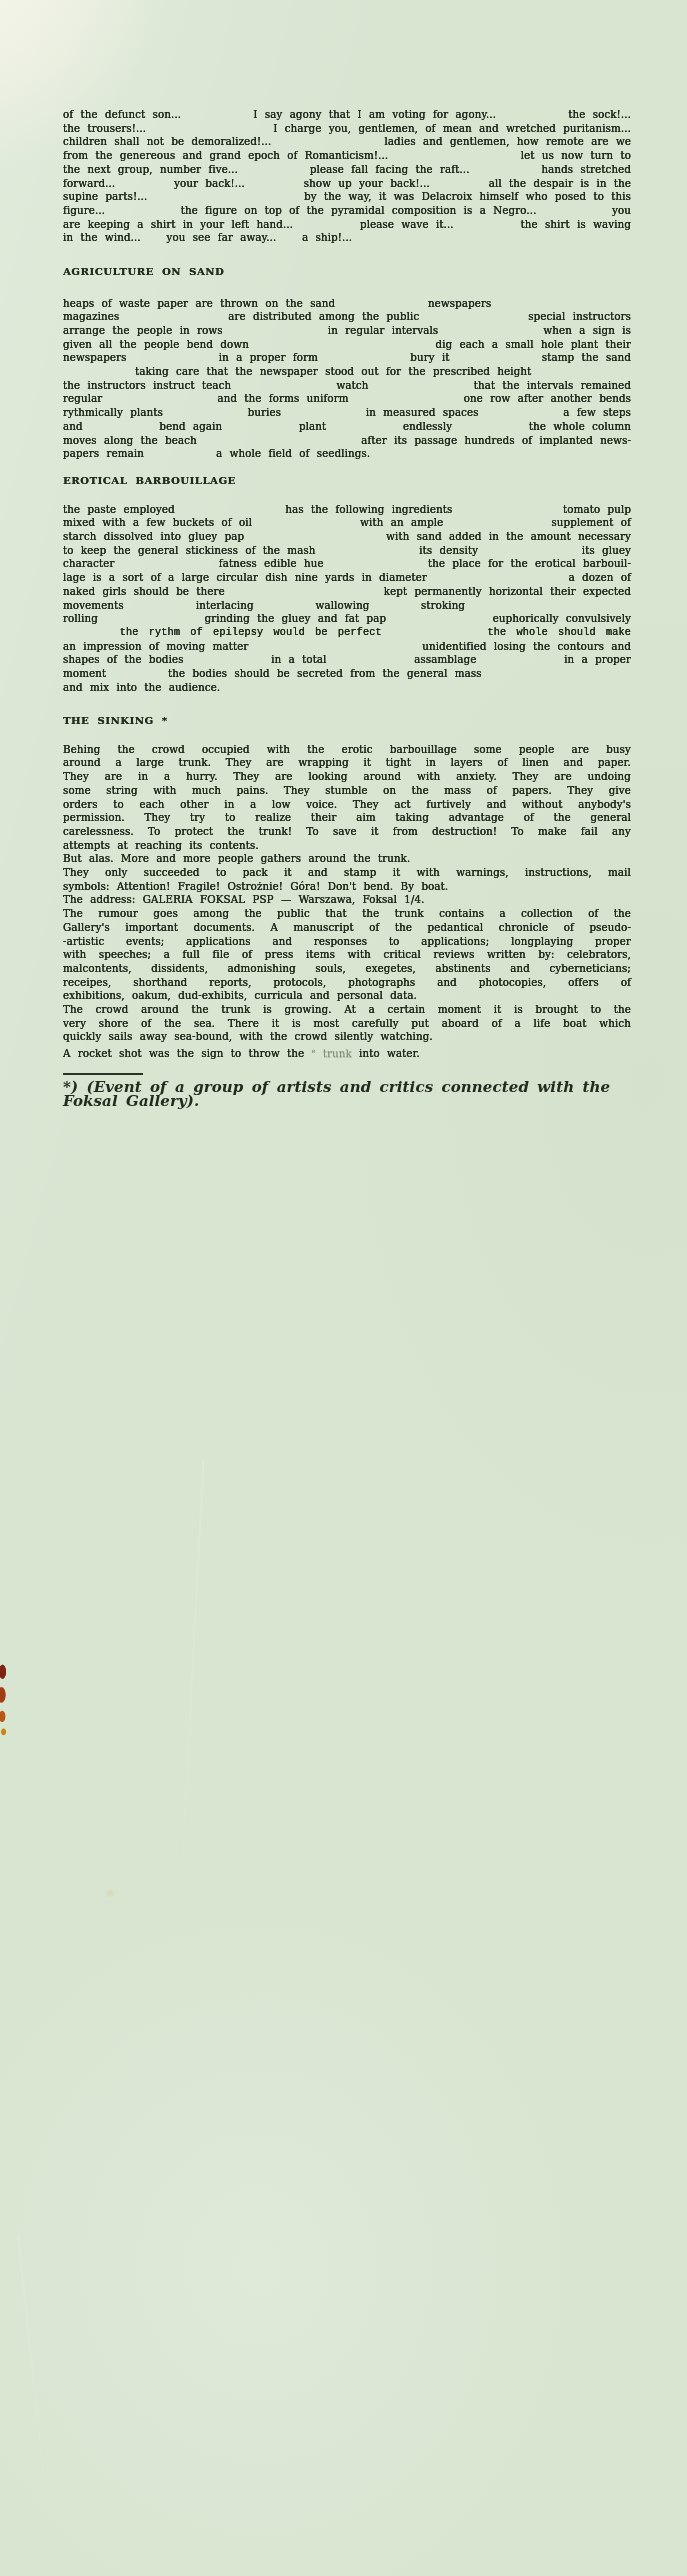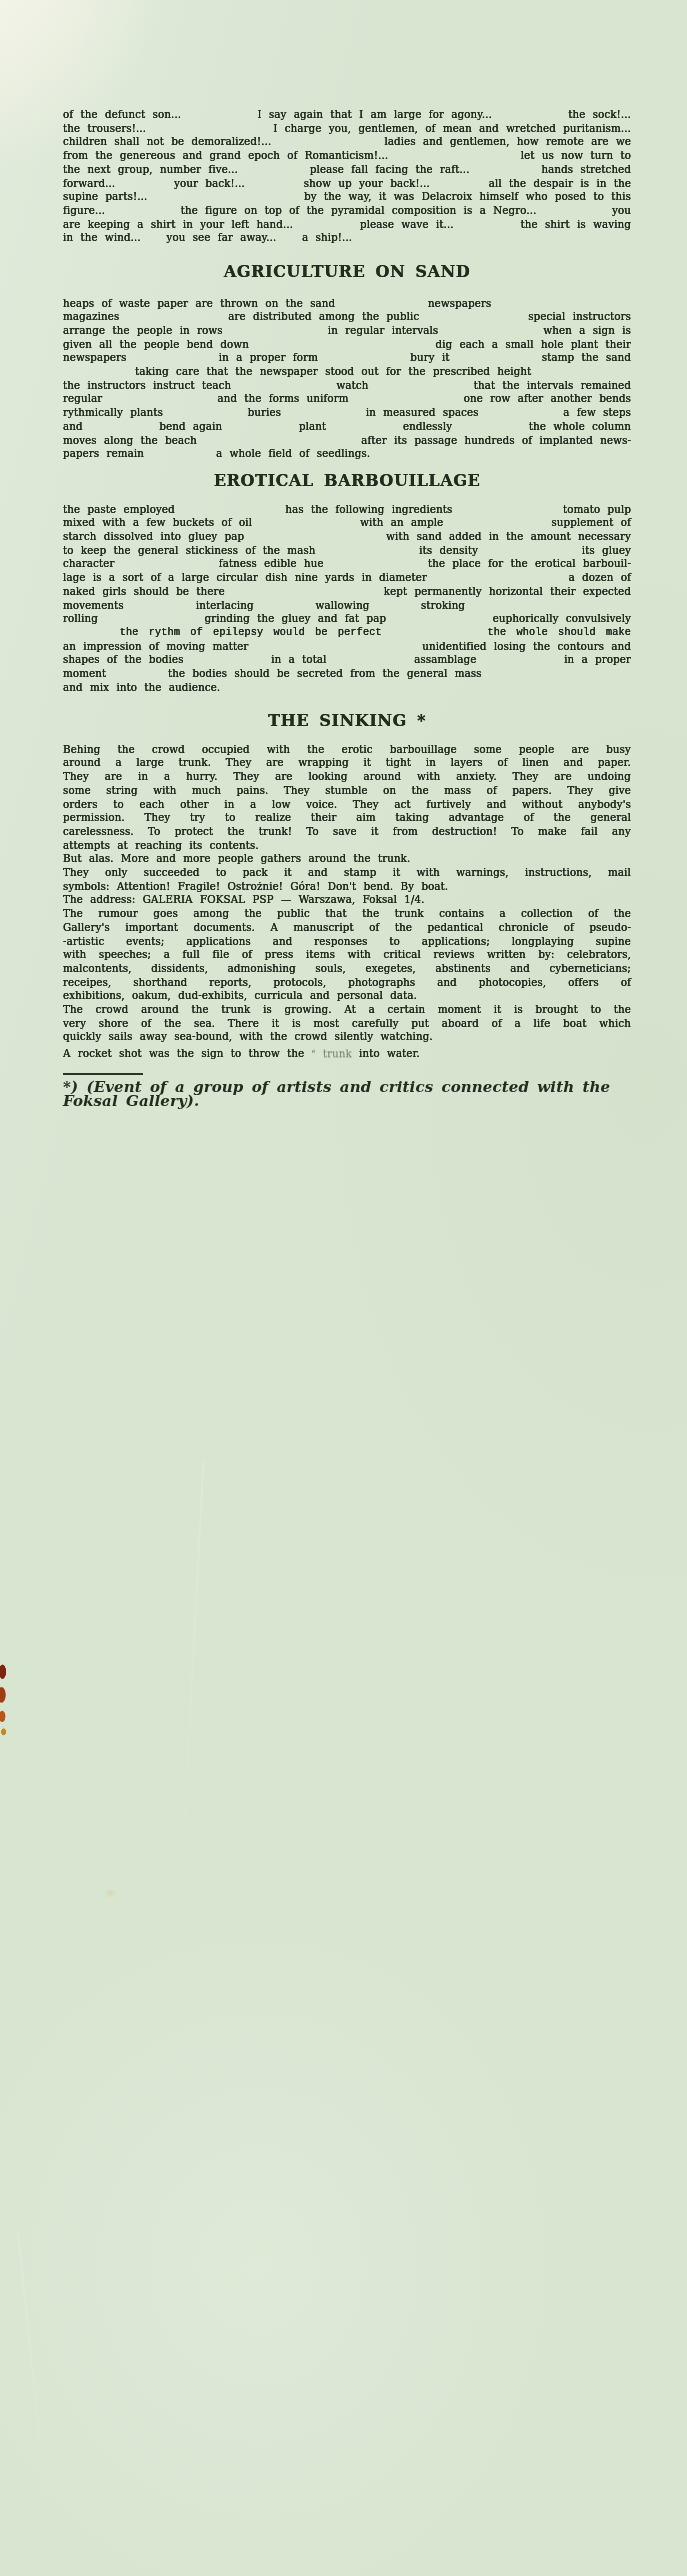--- a/index.html
+++ b/index.html
@@ -29,22 +29,21 @@
     word-spacing:0.38em;
     letter-spacing:0.1px;
     text-shadow:0.1px 0 currentColor, -0.1px 0 rgba(34,43,30,0.55);
   }
   .line.j{justify-content:space-between;}
   .line.plain{display:block;}
   .seg{white-space:pre;}
   .w{white-space:pre;}
   h2.heading{
     margin:0;
-    text-align:center;
-    font-size:16px;
+    font-size:10px;
     line-height:13.7px;
     font-weight:bold;
     letter-spacing:0.6px;
     word-spacing:4px;
     text-shadow:0.2px 0 currentColor;
   }
   #intro{margin-top:108px;}
   #heading-agriculture{margin-top:19.5px;}
   #body-agriculture{margin-top:18.3px;}
   #heading-erotical{margin-top:13px;}
@@ -95,21 +94,21 @@
 <body>
 
 <div class="paper" style="--ink: #222b1e;">
   <div class="stain"></div>
   <div class="spot"></div>
   <div class="crease c1"></div>
   <div class="crease c2"></div>
 
   <div class="textblock">
     <div id="intro" class="poem">
-        <div class="line j"><span class="seg">of the defunct son...</span><span class="seg">I say again that I am large for agony...</span><span class="seg">the sock!...</span></div>
+        <div class="line j"><span class="seg">of the defunct son...</span><span class="seg">I say agony that I am voting for agony...</span><span class="seg">the sock!...</span></div>
         <div class="line j"><span class="seg">the trousers!...</span><span class="seg">I charge you, gentlemen, of mean and wretched puritanism...</span></div>
         <div class="line j"><span class="seg">children shall not be demoralized!...</span><span class="seg">ladies and gentlemen, how remote are we</span></div>
         <div class="line j"><span class="seg">from the genereous and grand epoch of Romanticism!...</span><span class="seg">let us now turn to</span></div>
         <div class="line j"><span class="seg">the next group, number five...</span><span class="seg">please fall facing the raft...</span><span class="seg">hands stretched</span></div>
         <div class="line j"><span class="seg">forward...</span><span class="seg">your back!...</span><span class="seg">show up your back!...</span><span class="seg">all the despair is in the</span></div>
         <div class="line j"><span class="seg">supine parts!...</span><span class="seg">by the way, it was Delacroix himself who posed to this</span></div>
         <div class="line j"><span class="seg">figure...</span><span class="seg">the figure on top of the pyramidal composition is a Negro...</span><span class="seg">you</span></div>
         <div class="line j"><span class="seg">are keeping a shirt in your left hand...</span><span class="seg">please wave it...</span><span class="seg">the shirt is waving</span></div>
         <div class="line "><span class="seg" style="margin-right: 2.5em;">in the wind...</span><span class="seg" style="margin-right: 2.5em;">you see far away...</span><span class="seg">a ship!...</span></div>
       </div>
@@ -157,21 +156,21 @@
         <div class="line j"><span class="w">orders</span><span class="w">to</span><span class="w">each</span><span class="w">other</span><span class="w">in</span><span class="w">a</span><span class="w">low</span><span class="w">voice.</span><span class="w">They</span><span class="w">act</span><span class="w">furtively</span><span class="w">and</span><span class="w">without</span><span class="w">anybody's</span></div>
         <div class="line j"><span class="w">permission.</span><span class="w">They</span><span class="w">try</span><span class="w">to</span><span class="w">realize</span><span class="w">their</span><span class="w">aim</span><span class="w">taking</span><span class="w">advantage</span><span class="w">of</span><span class="w">the</span><span class="w">general</span></div>
         <div class="line j"><span class="w">carelessness.</span><span class="w">To</span><span class="w">protect</span><span class="w">the</span><span class="w">trunk!</span><span class="w">To</span><span class="w">save</span><span class="w">it</span><span class="w">from</span><span class="w">destruction!</span><span class="w">To</span><span class="w">make</span><span class="w">fail</span><span class="w">any</span></div>
         <div class="line plain">attempts at reaching its contents.</div>
         <div class="line plain">But alas. More and more people gathers around the trunk.</div>
         <div class="line j"><span class="w">They</span><span class="w">only</span><span class="w">succeeded</span><span class="w">to</span><span class="w">pack</span><span class="w">it</span><span class="w">and</span><span class="w">stamp</span><span class="w">it</span><span class="w">with</span><span class="w">warnings,</span><span class="w">instructions,</span><span class="w">mail</span></div>
         <div class="line plain">symbols: Attention! Fragile! Ostrożnie! Góra! Don't bend. By boat.</div>
         <div class="line plain">The address: GALERIA FOKSAL PSP — Warszawa, Foksal 1/4.</div>
         <div class="line j"><span class="w">The</span><span class="w">rumour</span><span class="w">goes</span><span class="w">among</span><span class="w">the</span><span class="w">public</span><span class="w">that</span><span class="w">the</span><span class="w">trunk</span><span class="w">contains</span><span class="w">a</span><span class="w">collection</span><span class="w">of</span><span class="w">the</span></div>
         <div class="line j"><span class="w">Gallery's</span><span class="w">important</span><span class="w">documents.</span><span class="w">A</span><span class="w">manuscript</span><span class="w">of</span><span class="w">the</span><span class="w">pedantical</span><span class="w">chronicle</span><span class="w">of</span><span class="w">pseudo-</span></div>
-        <div class="line j"><span class="w">-artistic</span><span class="w">events;</span><span class="w">applications</span><span class="w">and</span><span class="w">responses</span><span class="w">to</span><span class="w">applications;</span><span class="w">longplaying</span><span class="w">supine</span></div>
+        <div class="line j"><span class="w">-artistic</span><span class="w">events;</span><span class="w">applications</span><span class="w">and</span><span class="w">responses</span><span class="w">to</span><span class="w">applications;</span><span class="w">longplaying</span><span class="w">proper</span></div>
         <div class="line j"><span class="w">with</span><span class="w">speeches;</span><span class="w">a</span><span class="w">full</span><span class="w">file</span><span class="w">of</span><span class="w">press</span><span class="w">items</span><span class="w">with</span><span class="w">critical</span><span class="w">reviews</span><span class="w">written</span><span class="w">by:</span><span class="w">celebrators,</span></div>
         <div class="line j"><span class="w">malcontents,</span><span class="w">dissidents,</span><span class="w">admonishing</span><span class="w">souls,</span><span class="w">exegetes,</span><span class="w">abstinents</span><span class="w">and</span><span class="w">cyberneticians;</span></div>
         <div class="line j"><span class="w">receipes,</span><span class="w">shorthand</span><span class="w">reports,</span><span class="w">protocols,</span><span class="w">photographs</span><span class="w">and</span><span class="w">photocopies,</span><span class="w">offers</span><span class="w">of</span></div>
         <div class="line plain">exhibitions, oakum, dud-exhibits, curricula and personal data.</div>
         <div class="line j"><span class="w">The</span><span class="w">crowd</span><span class="w">around</span><span class="w">the</span><span class="w">trunk</span><span class="w">is</span><span class="w">growing.</span><span class="w">At</span><span class="w">a</span><span class="w">certain</span><span class="w">moment</span><span class="w">it</span><span class="w">is</span><span class="w">brought</span><span class="w">to</span><span class="w">the</span></div>
         <div class="line j"><span class="w">very</span><span class="w">shore</span><span class="w">of</span><span class="w">the</span><span class="w">sea.</span><span class="w">There</span><span class="w">it</span><span class="w">is</span><span class="w">most</span><span class="w">carefully</span><span class="w">put</span><span class="w">aboard</span><span class="w">of</span><span class="w">a</span><span class="w">life</span><span class="w">boat</span><span class="w">which</span></div>
         <div class="line plain">quickly sails away sea-bound, with the crowd silently watching.</div>
         <div class="line plain"><span class="seg">A rocket shot was the sign to throw the </span><sup class="faint">e</sup><span class="faint"> trunk </span><span class="seg">into water.</span></div>
       </div>
 

